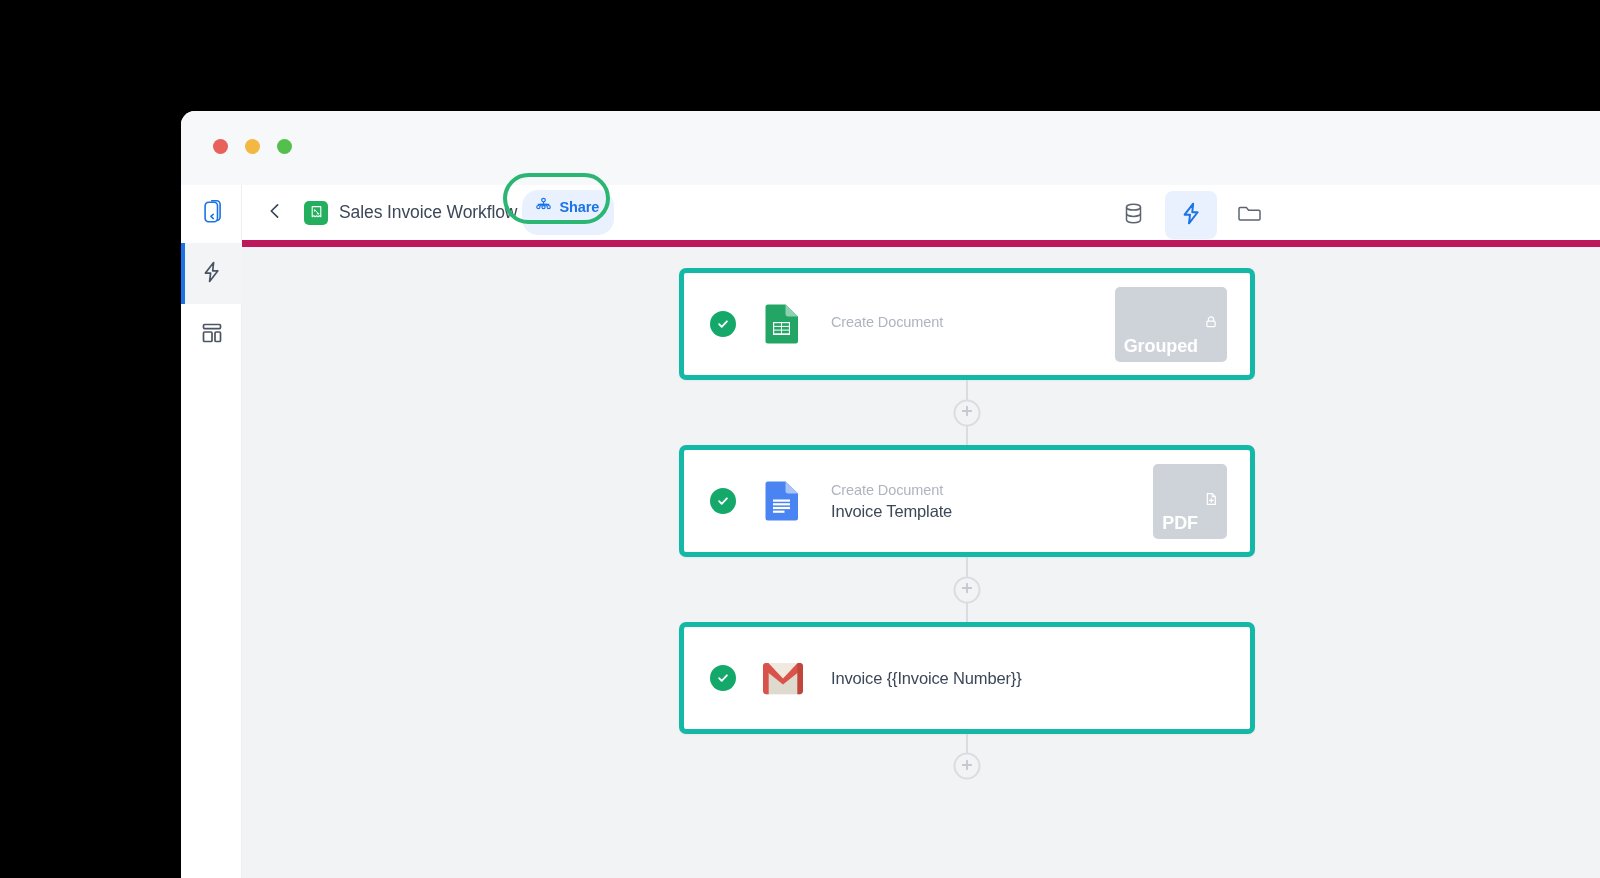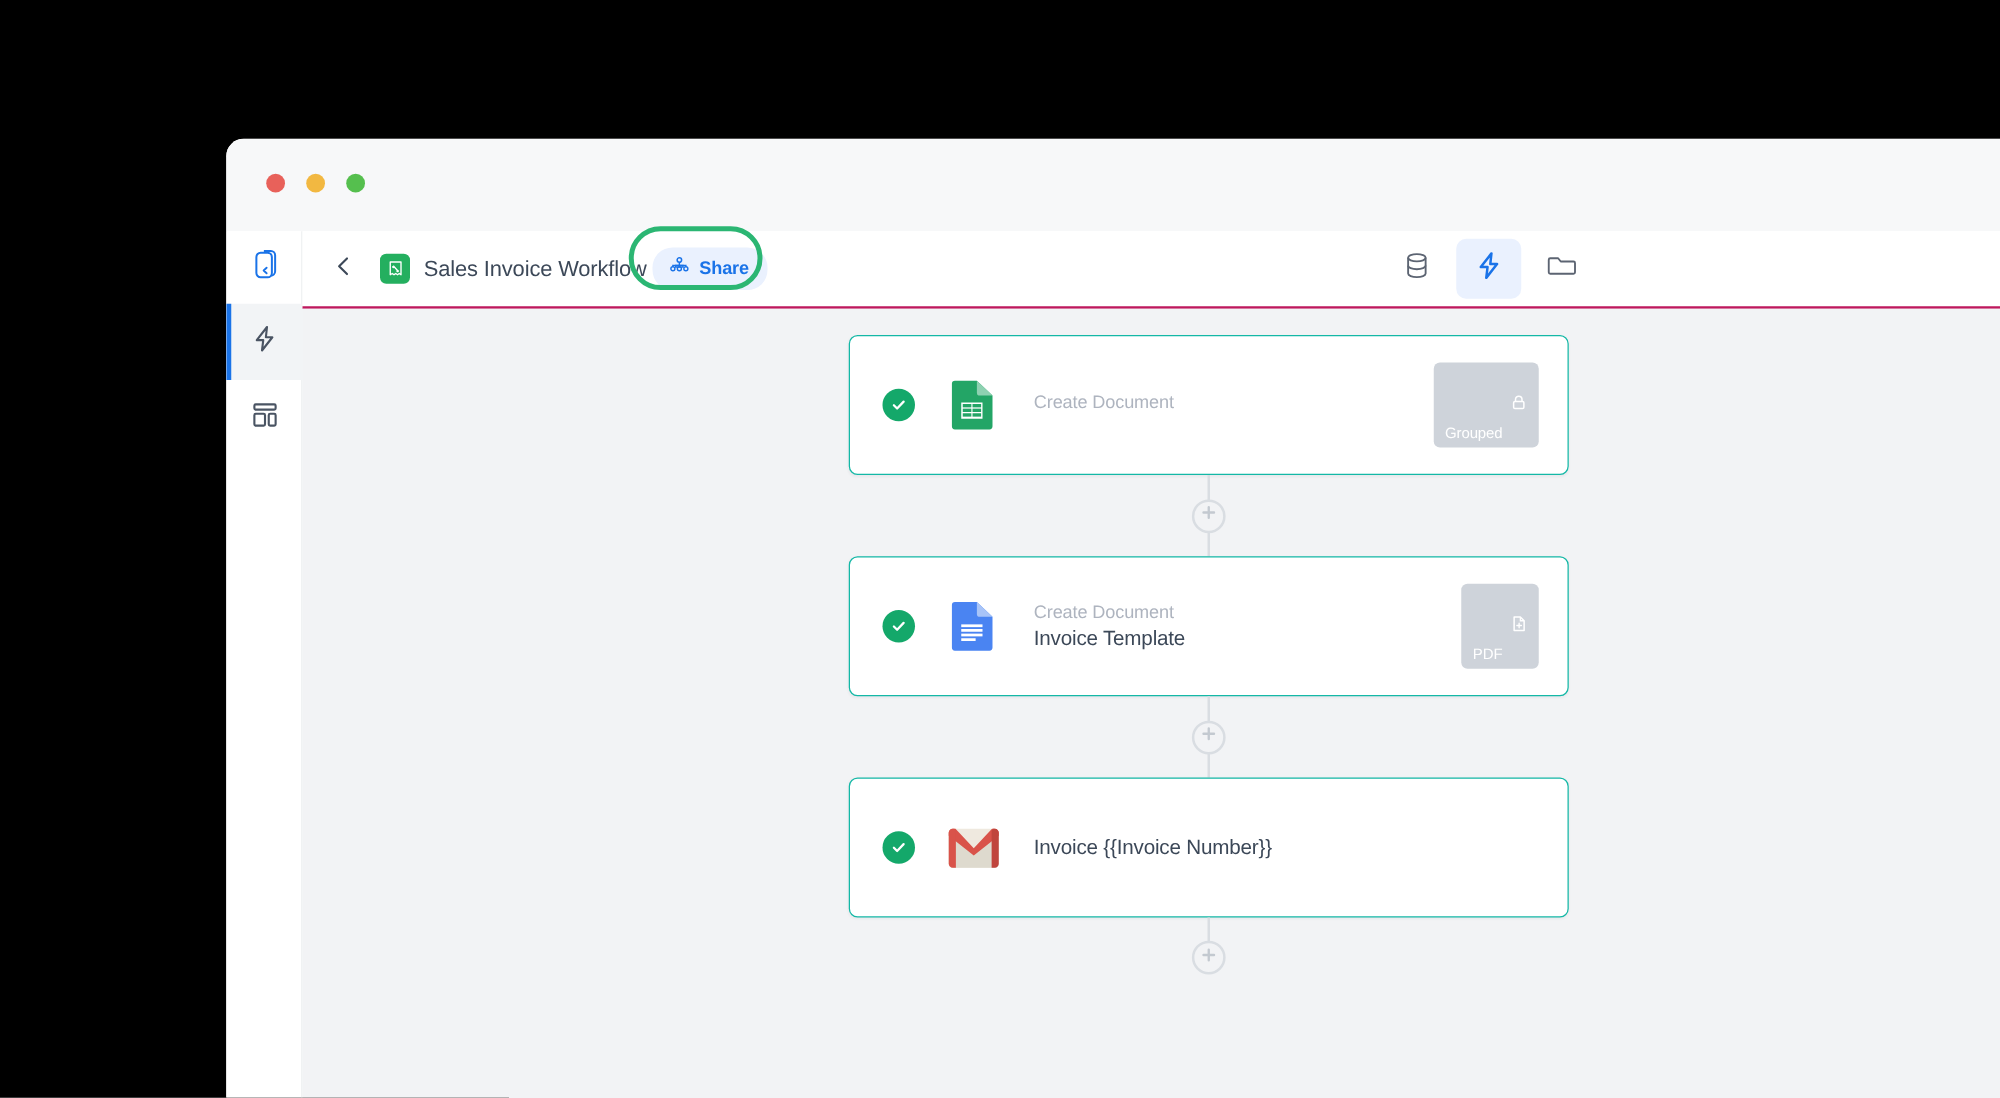--- a/index.html
+++ b/index.html
@@ -56,21 +56,21 @@
     position: absolute; left: 0; top: 0;
     width: 4px; height: 100%;
     background: #1a73e8;
   }
 
   
   #topbar {
     position: absolute; left: 61px; top: 74px;
     width: 1358px; height: 62px;
     background: #ffffff;
-    border-bottom: 2px solid #be185d;
+    border-bottom: 7px solid #be185d;
     display: flex; align-items: center;
   }
   #back-button {
     margin-left: 20px;
     width: 26px; height: 26px;
     display: flex; align-items: center; justify-content: center;
     cursor: pointer;
   }
   #doc-icon {
     margin-left: 16px;
@@ -98,21 +98,21 @@
     width: 107px; height: 51px;
     border: 4px solid #2bb673;
     border-radius: 26px;
     pointer-events: none;
   }
   #share-button {
     position: relative;
     display: flex; align-items: center; gap: 7px;
     background: #eaf1fe;
     border-radius: 16px;
-    padding: 6px 15px 6px 13px;
+    padding: 6px 15px 18px 13px;
     cursor: pointer;
   }
   #share-label {
     font-size: 14.5px; font-weight: bold;
     color: #1a73e8; letter-spacing: -0.1px;
   }
   #topbar-tools {
     position: absolute; left: 865px; top: 6px;
     display: flex; align-items: center; gap: 6px;
   }
@@ -137,21 +137,21 @@
     transform: translateX(-50%);
     width: 576px;
   }
 
   
   .step-card {
     position: relative;
     width: 576px; height: 112px;
     background: #ffffff;
     border-radius: 7px;
-    border: 1px solid #14b8a6;
+    border: 5px solid #14b8a6;
     box-shadow: 0 1px 2px rgba(30,40,60,0.05);
     display: flex; align-items: center;
     cursor: pointer;
   }
   .check-badge {
     margin-left: 26px;
     width: 26px; height: 26px;
     border-radius: 50%;
     background: #14a86a;
     display: flex; align-items: center; justify-content: center;
@@ -174,21 +174,21 @@
   }
   .step-badge {
     margin-right: 23px;
     display: flex; align-items: center; gap: 6px;
     background: #ced3da;
     border-radius: 5px;
     padding: 5px 9px;
     flex: 0 0 auto;
   }
   .step-badge .badge-text {
-    font-size: 12px; font-weight: normal;
+    font-size: 18px; font-weight: bold;
     color: #ffffff; letter-spacing: -0.1px; margin-top: 44px;
   }
   .step-badge.hidden { visibility: hidden; }
 
   
   .connector {
     position: relative;
     width: 576px; height: 65px;
   }
   .connector .line {

